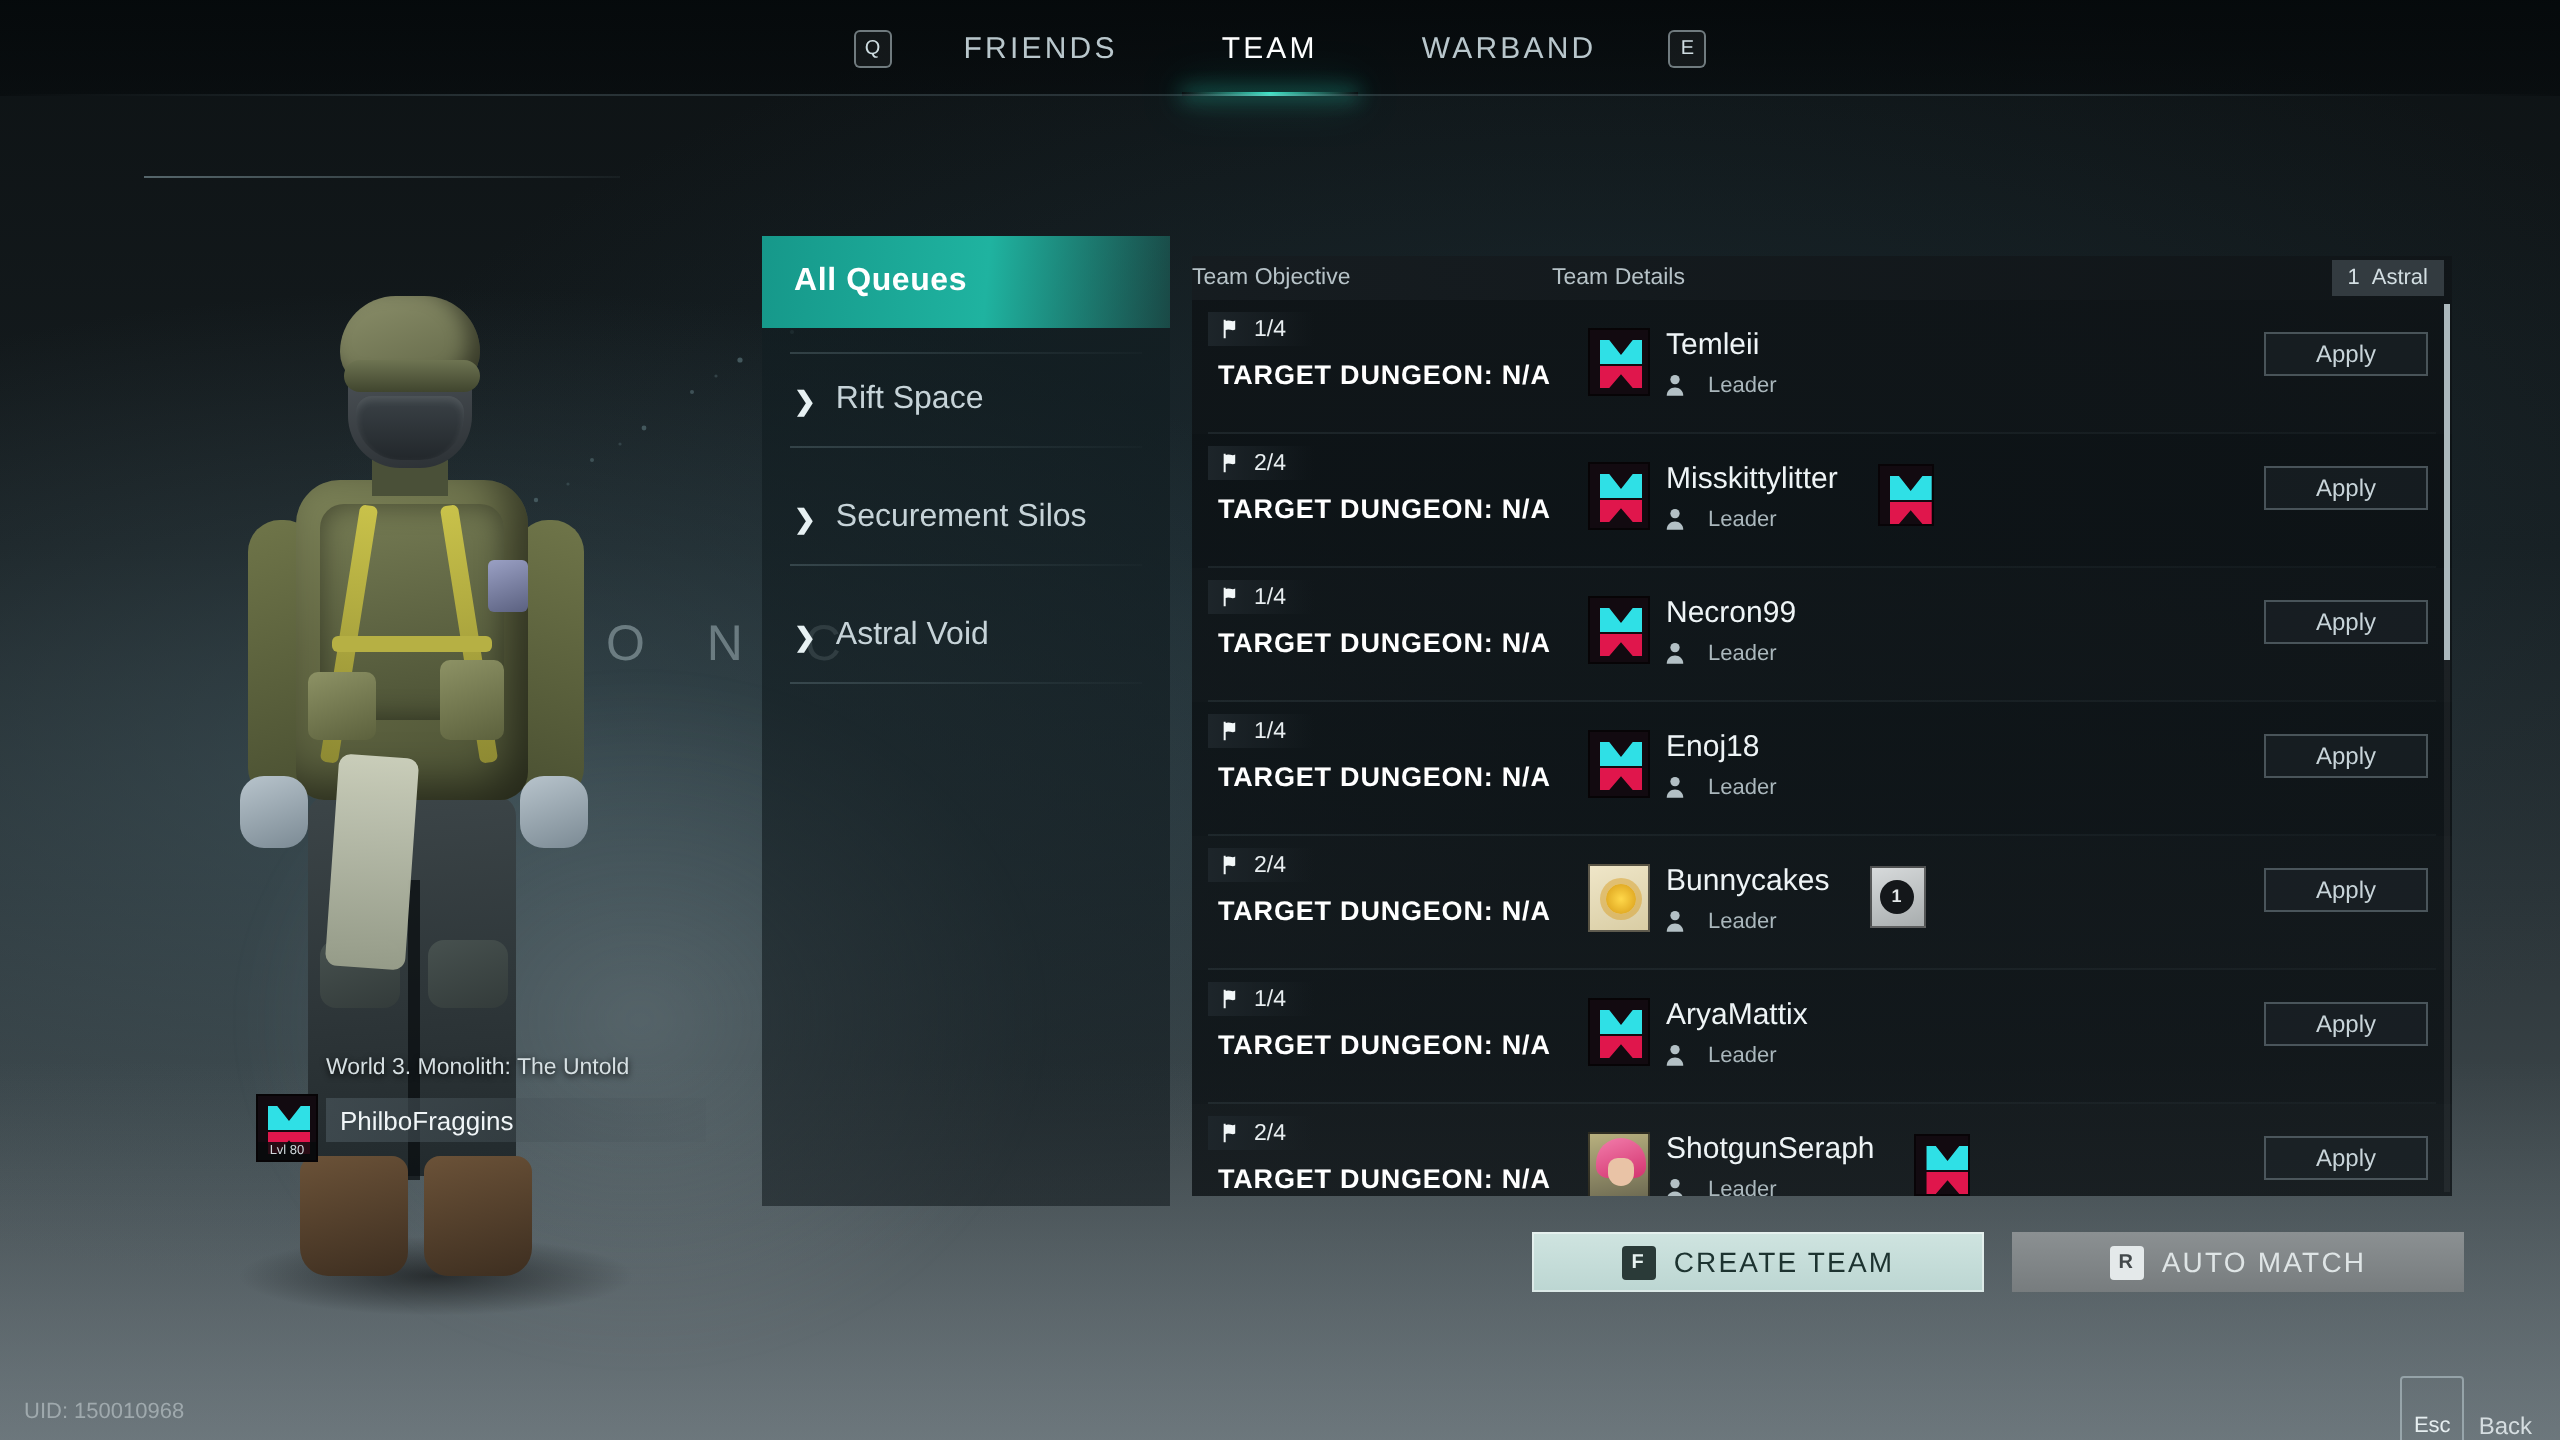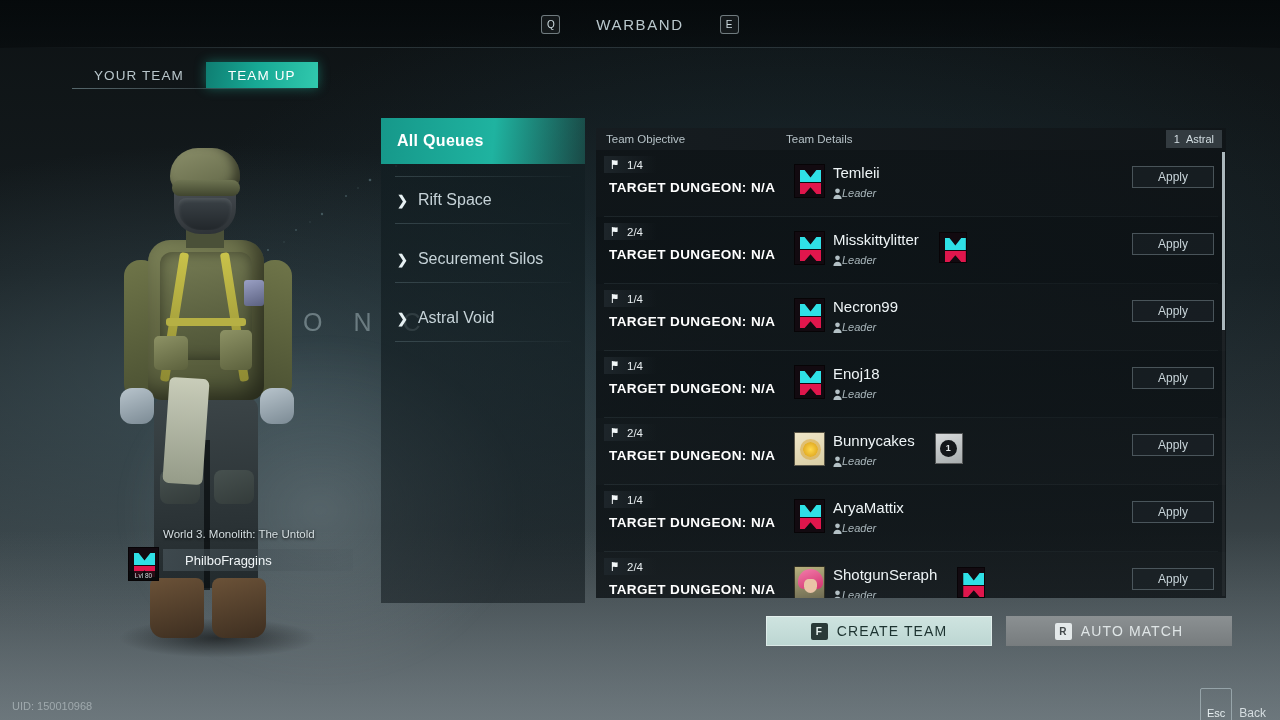--- a/index.html
+++ b/index.html
@@ -135,21 +135,21 @@
     background: linear-gradient(90deg, rgba(160,190,198,.22), rgba(160,190,198,.02)); }
   .queue-gap { height: 12px; }
 
   
   .list-panel { position: absolute; left: 596px; top: 128px; width: 630px; height: 470px; }
   .list-head {
     height: 22px; display: flex; align-items: center; position: relative;
     background: linear-gradient(90deg, rgba(22,28,32,.95), rgba(16,21,24,.95));
     font-size: 11.5px; color: #b6c2c7;
   }
-  .lh-obj { margin-left: 10px; width: 180px; }
+  .lh-obj { width: 180px; }
   .lh-det { }
   .refresh-btn {
     position: absolute; right: 4px; top: 2px; height: 18px; padding: 0 8px;
     display: flex; align-items: center; gap: 6px;
     background: rgba(58,66,72,.85); color: #d3dee2; font-size: 11px;
   }
   .list-body { position: absolute; left: 0; top: 22px; width: 630px; height: 448px; overflow: hidden;
     background: linear-gradient(180deg, rgba(12,17,20,.88), rgba(10,15,18,.80)); }
   .row { position: relative; height: 67px; }
   .row:nth-child(odd) { background: rgba(255,255,255,.012); }
@@ -179,21 +179,21 @@
   .av-sun .sun-core { position: absolute; left: 50%; top: 50%; width: 15px; height: 15px; margin: -7px 0 0 -7px;
     border-radius: 50%; background: radial-gradient(circle,#ffd84a,#d79a16); box-shadow: 0 0 0 3px rgba(214,154,22,.45); }
   .av-sun .ray { position: absolute; left: 50%; top: 50%; width: 2px; height: 13px; margin: -6px 0 0 -1px;
     background: #c98f12; transform-origin: 50% 50%; }
   .av-girl { background: linear-gradient(170deg,#b8b07e,#6d6a52); }
   .av-girl .hair { position: absolute; left: 3px; top: 2px; width: 25px; height: 20px;
     border-radius: 13px 13px 6px 6px; background: linear-gradient(160deg,#f27dab,#d3336f); }
   .av-girl .face { position: absolute; left: 9px; top: 12px; width: 13px; height: 14px;
     border-radius: 6px 6px 8px 8px; background: #e9c3a6; }
   .name { font-size: 15px; color: #eef4f6; line-height: 16px; margin-top: 1px; }
-  .leader-tag { display: flex; align-items: flex-end; gap: 0; margin-top: 6px; font-size: 11px; color: #aab7bc; font-style: italic; }
+  .leader-tag { display: flex; align-items: flex-start; gap: 12px; margin-top: 6px; font-size: 11px; color: #aab7bc; }
   .person-ico { width: 9px; height: 11px; display: block; }
   .member-slot { width: 28px; height: 31px; margin-left: 20px; margin-top: 1px; position: relative;
     border: 1px solid rgba(0,0,0,.55); }
   .av-coin { background: linear-gradient(160deg,#d7dadb,#a8adae); }
   .av-coin .coin { position: absolute; left: 50%; top: 50%; width: 17px; height: 17px; margin: -9px 0 0 -9px;
     border-radius: 50%; background: #14171a; display: flex; align-items: center; justify-content: center;
     color: #e3e7e8; font-size: 9px; font-weight: bold; }
   .apply-btn {
     position: absolute; right: 12px; top: 16px; width: 82px; height: 22px;
     display: flex; align-items: center; justify-content: center;
@@ -202,21 +202,21 @@
   }
   .scrollbar { position: absolute; right: 1px; top: 24px; width: 3px; height: 444px; background: rgba(255,255,255,.05); }
   .scroll-thumb { position: absolute; top: 0; left: 0; width: 3px; height: 178px;
     background: rgba(208,222,227,.80); }
 
   
   .world-label { position: absolute; left: 163px; top: 528px; font-size: 11.5px; color: #d6dfe2;
     text-shadow: 0 1px 3px rgba(0,0,0,.9); }
   .nameplate { position: absolute; left: 163px; top: 549px; width: 190px; height: 22px;
     background: linear-gradient(90deg, rgba(70,82,88,.72), rgba(70,82,88,.12));
-    display: flex; align-items: center; padding-left: 22px; }
+    display: flex; align-items: center; padding-left: 7px; }
   .nameplate .pname { font-size: 13px; color: #f0f5f7; }
   .player-av { position: absolute; left: 128px; top: 547px; width: 31px; height: 34px;
     background: #120a10; border: 1px solid rgba(0,0,0,.6); }
   .player-av .lvl { position: absolute; left: 0; right: 0; bottom: 0; height: 9px;
     background: rgba(8,10,12,.85); color: #cfd8db; font-size: 6.5px; text-align: center; line-height: 9px; }
 
   
   .footer-btns { position: absolute; left: 766px; top: 616px; display: flex; gap: 14px; }
   .fbtn { width: 226px; height: 30px; display: flex; align-items: center; justify-content: center; gap: 9px;
     font-size: 14px; letter-spacing: 1.1px; }
@@ -285,29 +285,27 @@
       <div class="ch ch-handR"></div>
     <div class="ch ch-neck"></div>
       <div class="ch ch-face"></div>
       <div class="ch ch-mask"></div>
     <div class="ch ch-helmet"></div>
       <div class="ch ch-goggle"></div>
   </div>
 
   <div class="topnav">
     <div class="keycap nav-spacer-l">Q</div>
+    <div class="nav-item">FRIENDS</div>
+    <div class="nav-item active">TEAM</div>
     <div class="nav-item">WARBAND</div>
     <div class="keycap nav-spacer-r">E</div>
   </div>
   <div class="topnav-rule"></div>
 
-  <div class="subtabs">
-    <div class="subtab">YOUR TEAM</div>
-    <div class="subtab active">TEAM UP</div>
-  </div>
   <div class="subtabs-rule"></div>
 
   <div class="queue-panel">
     <div class="queue-item active">
       <span>All Queues</span>
     </div>
     <div class="queue-gap"></div>
     <div class="queue-sep"></div>
     <div class="queue-item">
       <span class="chev">❯</span>

